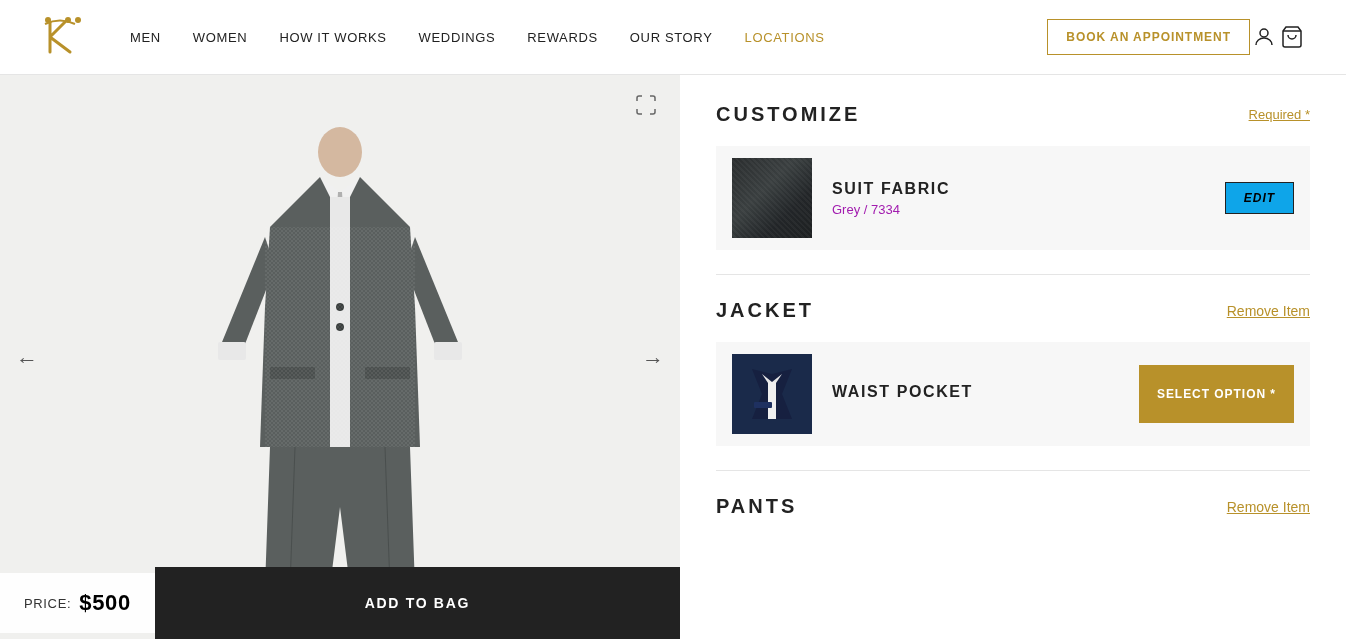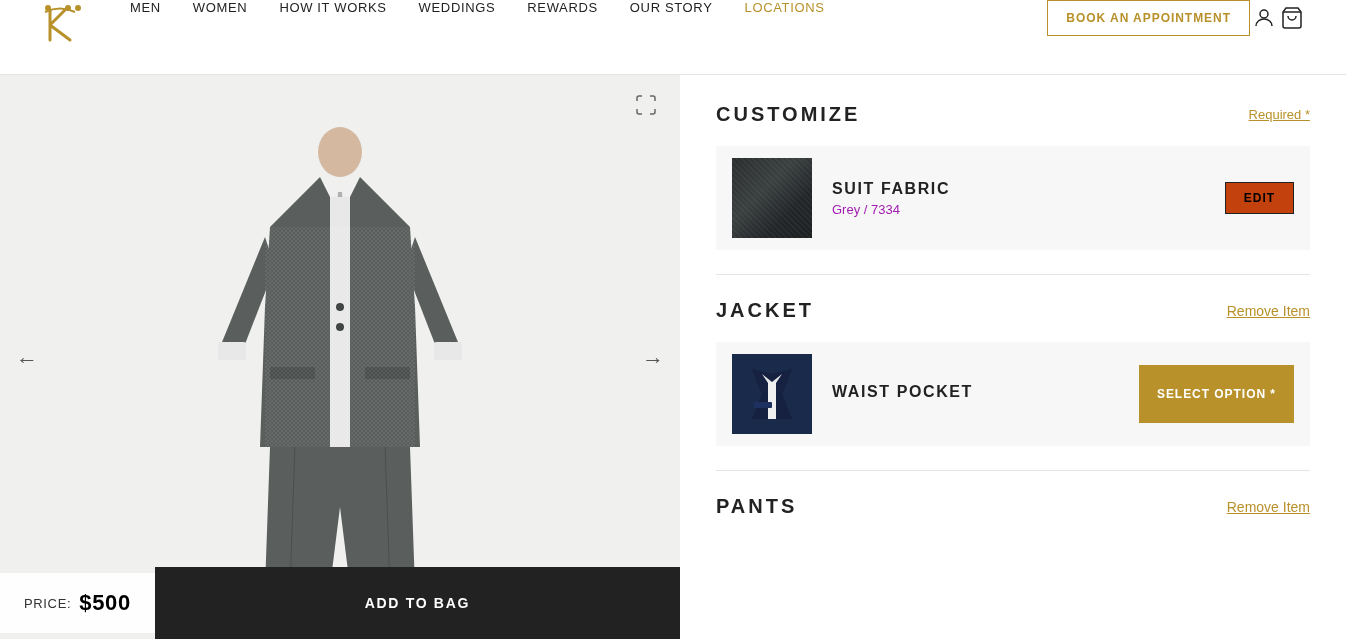--- a/index.html
+++ b/index.html
@@ -1,21 +1,21 @@
 <!DOCTYPE html>
 <html><head>
   <meta charset="utf-8">
   <style>
     * { margin: 0; padding: 0; box-sizing: border-box; }
     body { font-family: 'Arial', sans-serif; background: #fff; width: 1346px; overflow-x: hidden; }
 
     
     nav {
       display: flex;
-      align-items: flex-start;
+      align-items: center;
       padding: 0 40px;
       height: 75px;
       border-bottom: 1px solid #e5e5e5;
       background: #fff;
     }
     .nav-logo {
       width: 50px;
       height: 50px;
       margin-right: 40px;
       flex-shrink: 0;
@@ -200,27 +200,28 @@
       color: #222;
       text-transform: uppercase;
       margin-bottom: 4px;
     }
     .option-value {
       font-size: 13px;
       color: #a21caf;
     }
     .edit-btn {
       border: 1px solid #222;
-      background: #c2410c;
+      background: #0ea5e9;
       padding: 8px 18px;
       font-size: 12px;
       letter-spacing: 0.08em;
       font-weight: 600;
       cursor: pointer;
       flex-shrink: 0;
+      font-style: italic;
     }
     .select-option-btn {
       background: #b8912a;
       color: #fff;
       border: none;
       padding: 22px 18px;
       font-size: 12px;
       letter-spacing: 0.08em;
       font-weight: 600;
       cursor: pointer;

